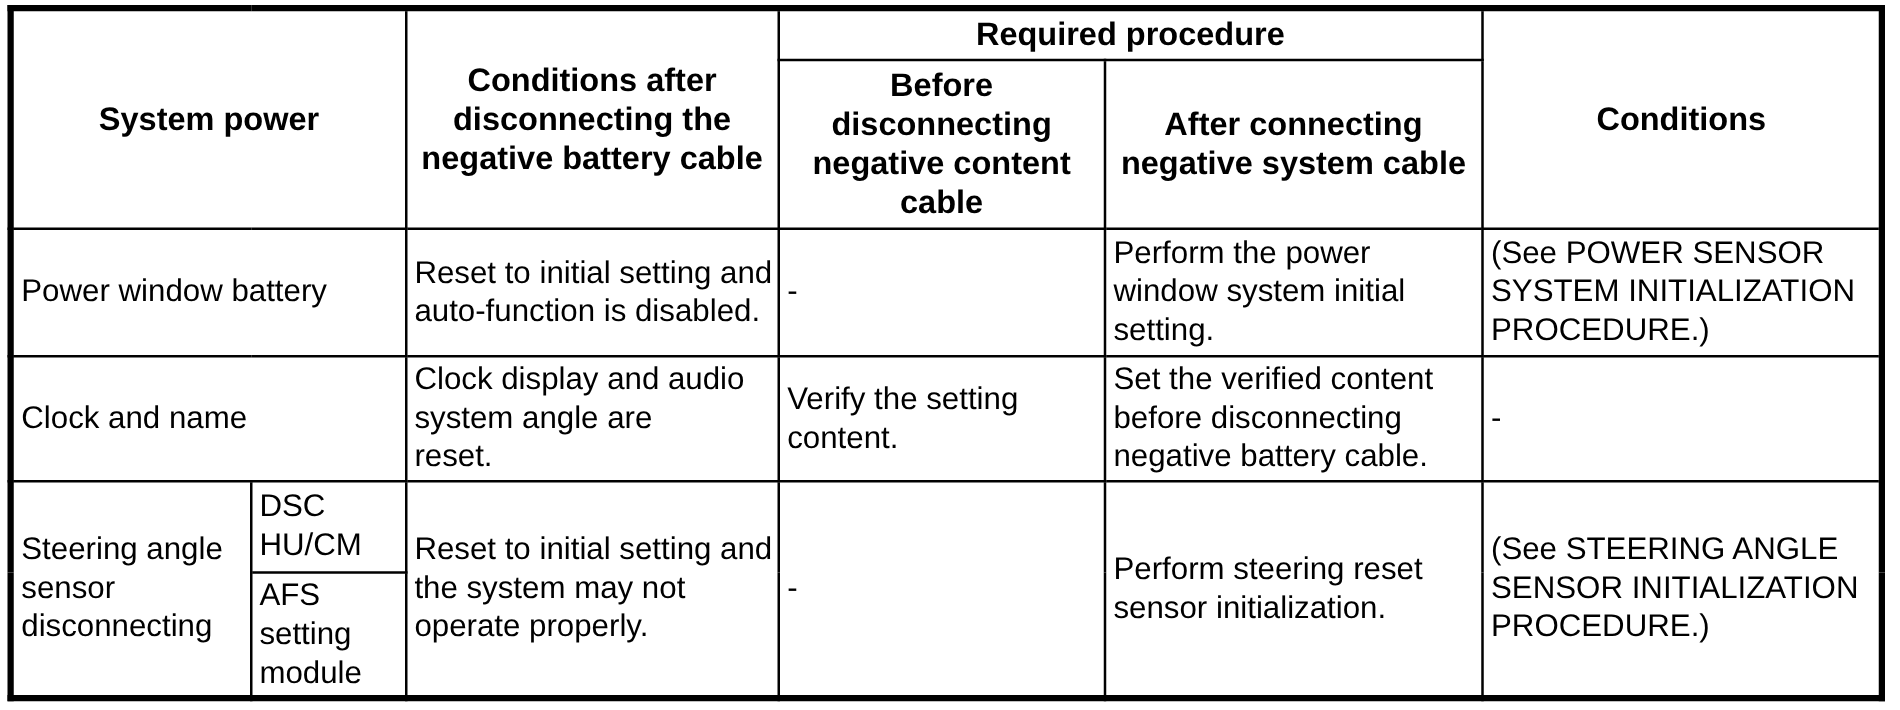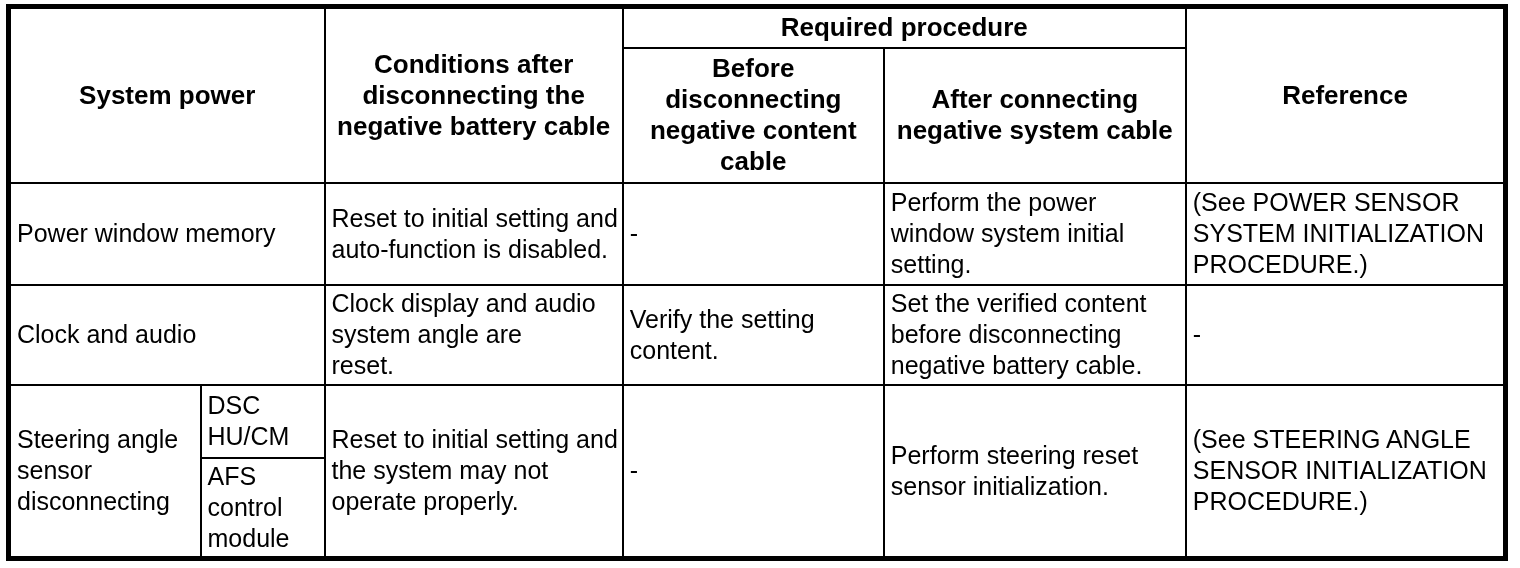--- a/index.html
+++ b/index.html
@@ -63,46 +63,46 @@
     <col style="width:320px">
   </colgroup>
 
   <tbody>
       <tr class="hdr-top">
     <th colspan="2" rowspan="2">System power</th>
     <th rowspan="2">Conditions after
 disconnecting the
 negative battery cable</th>
     <th colspan="2">Required procedure</th>
-    <th rowspan="2">Reference</th>
+    <th rowspan="2">Conditions</th>
   </tr>
   <tr class="hdr-sub">
     <th>Before
 disconnecting
 negative content
 cable</th>
     <th>After connecting
 negative system cable</th>
   </tr>
 
   <tr class="row-1">
-    <td colspan="2">Power window memory</td>
+    <td colspan="2">Power window battery</td>
     <td>Reset to initial setting and
 auto-function is disabled.</td>
     <td>-</td>
     <td>Perform the power
 window system initial
 setting.</td>
     <td>(See POWER SENSOR
 SYSTEM INITIALIZATION
 PROCEDURE.)</td>
   </tr>
 
   <tr class="row-2">
-    <td colspan="2">Clock and audio</td>
+    <td colspan="2">Clock and name</td>
     <td>Clock display and audio
 system angle are
 reset.</td>
     <td>Verify the setting
 content.</td>
     <td>Set the verified content
 before disconnecting
 negative battery cable.</td>
     <td>-</td>
   </tr>
@@ -118,17 +118,17 @@
 operate properly.</td>
     <td rowspan="2">-</td>
     <td rowspan="2">Perform steering reset
 sensor initialization.</td>
     <td rowspan="2">(See STEERING ANGLE
 SENSOR INITIALIZATION
 PROCEDURE.)</td>
   </tr>
   <tr class="row-3b">
     <td>AFS
-control
+setting
 module</td>
   </tr>
 </tbody>
   </table>
 
 </body></html>

